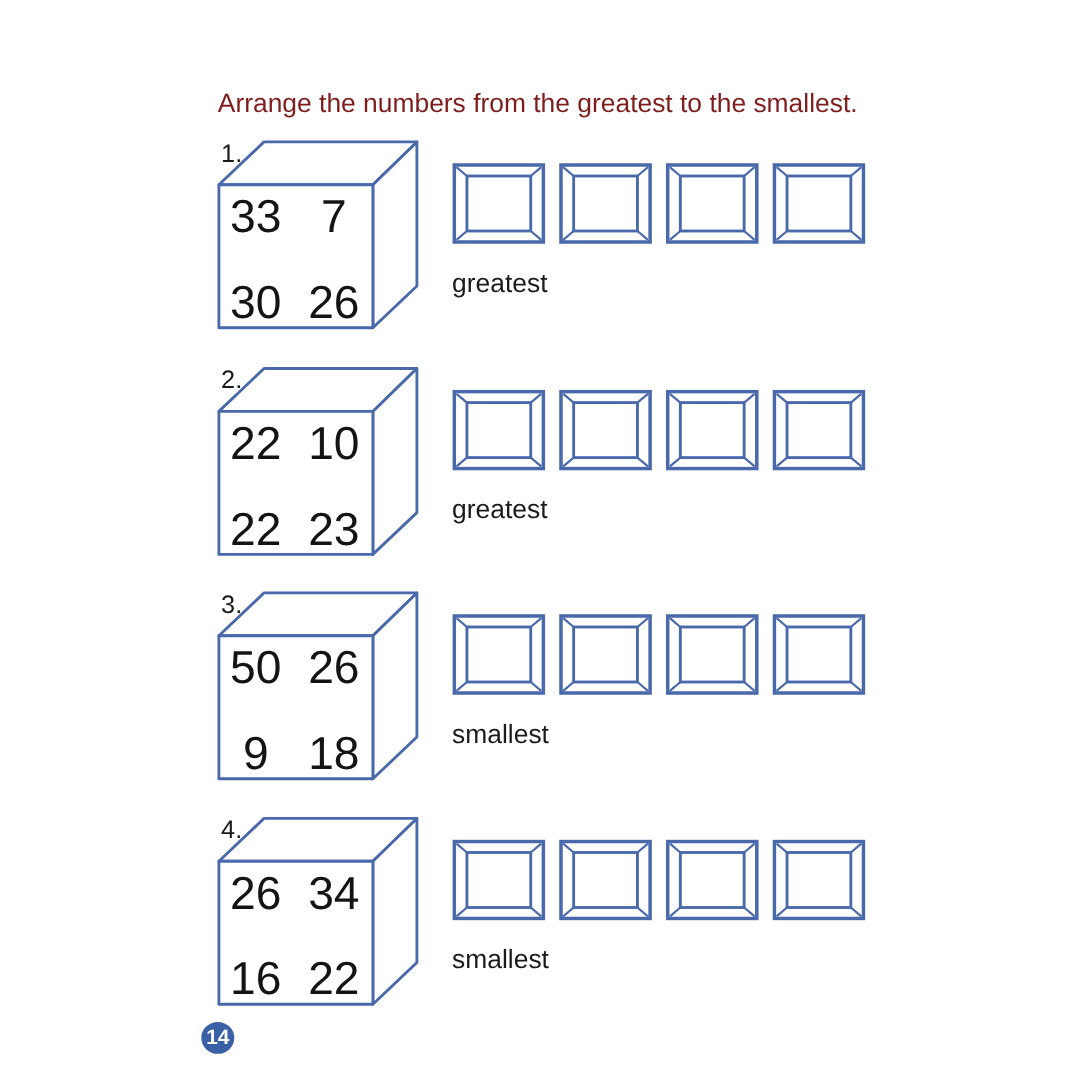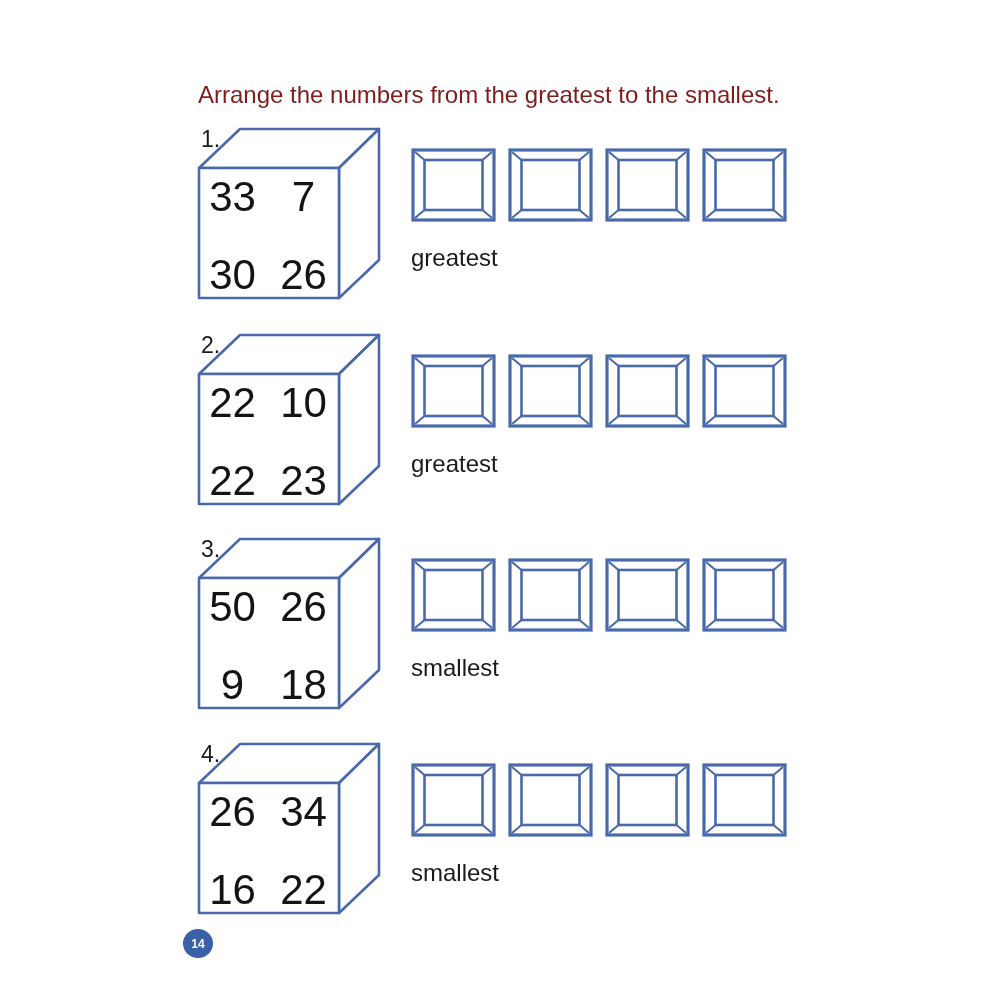--- a/index.html
+++ b/index.html
@@ -87,21 +87,21 @@
   }
   .page-badge {
     position: absolute;
     left: 183px;
     top: 929px;
     width: 30px;
     height: 29px;
     border-radius: 50%;
     background: #3a60a8;
     color: #ffffff;
-    font-size: 12px;
+    font-size: 19px;
     font-weight: bold;
     display: flex;
     align-items: center;
     justify-content: center;
   }
   
   #ex0 { top: 127px; }
   #ex1 { top: 333px; }
   #ex2 { top: 537px; }
   #ex3 { top: 742px; }

